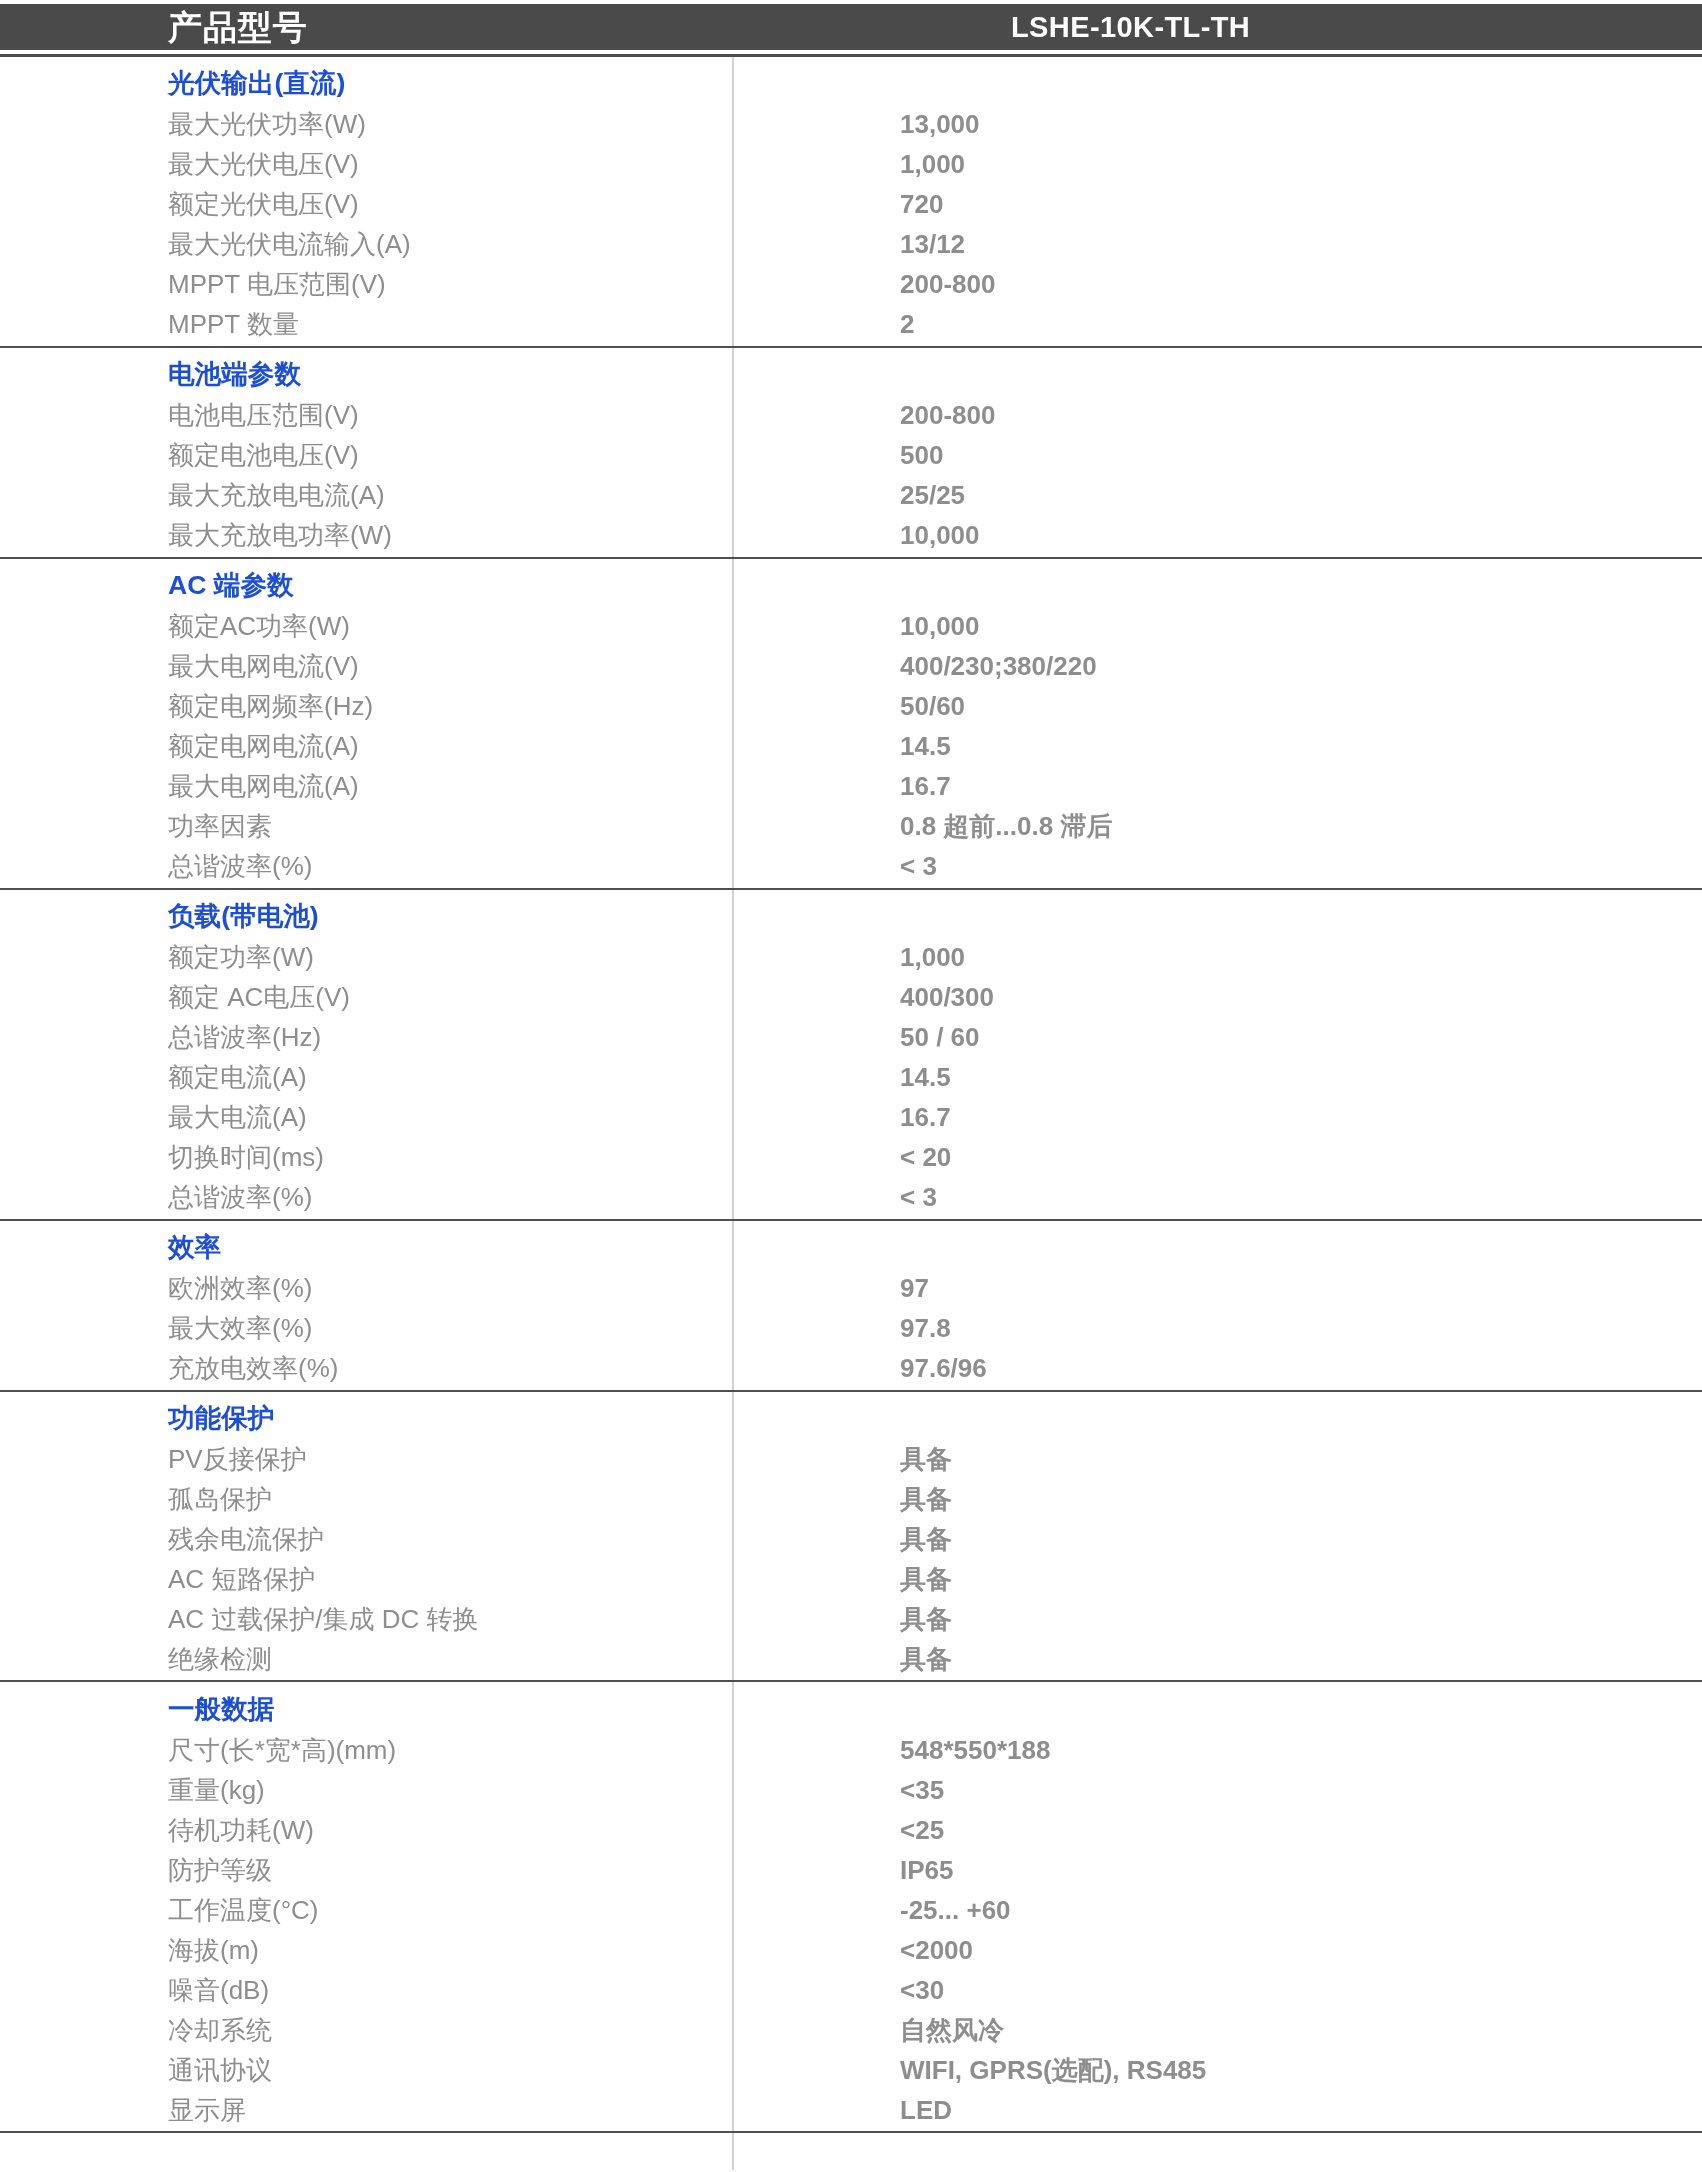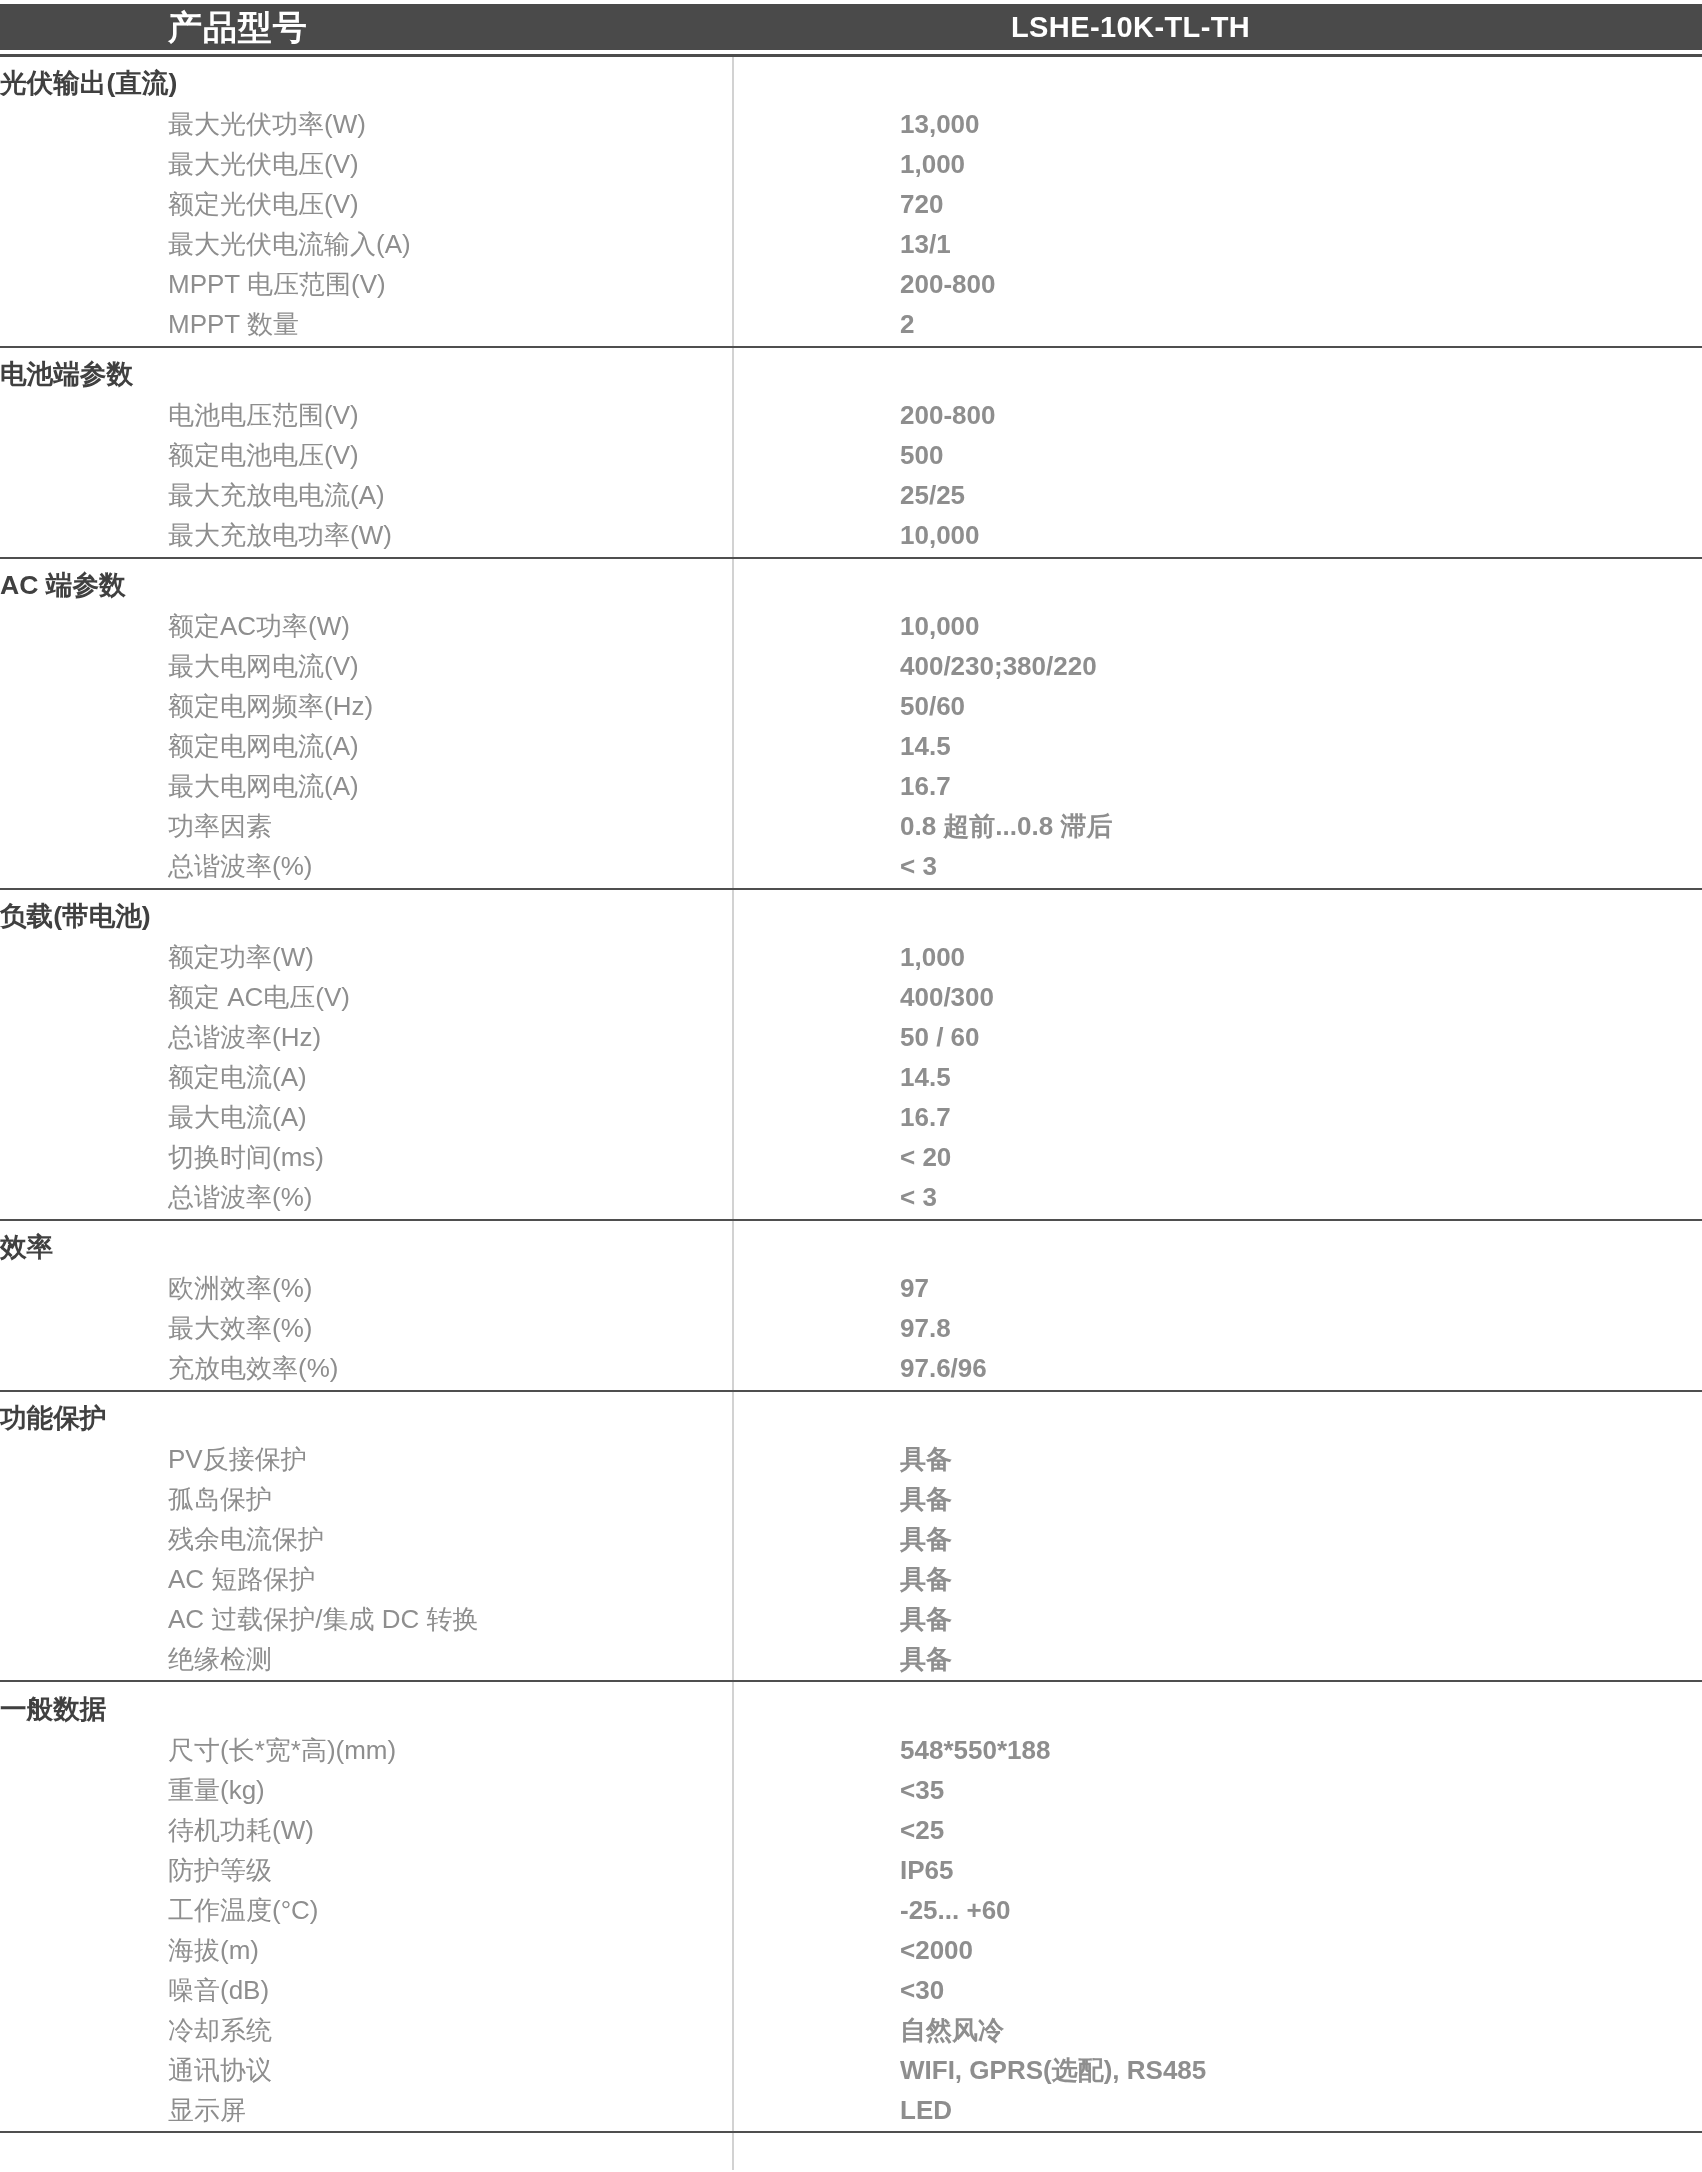--- a/index.html
+++ b/index.html
@@ -64,23 +64,24 @@
   .section {
     position: relative;
     z-index: 1;
     background: transparent;
     padding: 6.2px 0 1.8px 0;
     border-bottom: 2.7px solid #4f4f4f;
   }
   .section-title {
     height: 41px;
     line-height: 41px;
+    padding-left: 168px;
     font-size: 26.6px;
     font-weight: 700;
-    color: #404040;
+    color: #1d4ed8;
   }
   .row {
     display: flex;
     height: 40px;
   }
   .row .label {
     box-sizing: border-box;
     width: 622px;
     padding-left: 168px;
     line-height: 40px;
@@ -121,21 +122,21 @@
         <div class="row">
           <div class="label">最大光伏电压(V)</div>
           <div class="value">1,000</div>
         </div>
         <div class="row">
           <div class="label">额定光伏电压(V)</div>
           <div class="value">720</div>
         </div>
         <div class="row">
           <div class="label">最大光伏电流输入(A)</div>
-          <div class="value">13/1</div>
+          <div class="value">13/12</div>
         </div>
         <div class="row">
           <div class="label">MPPT 电压范围(V)</div>
           <div class="value">200-800</div>
         </div>
         <div class="row">
           <div class="label">MPPT 数量</div>
           <div class="value">2</div>
         </div>
       </div>

